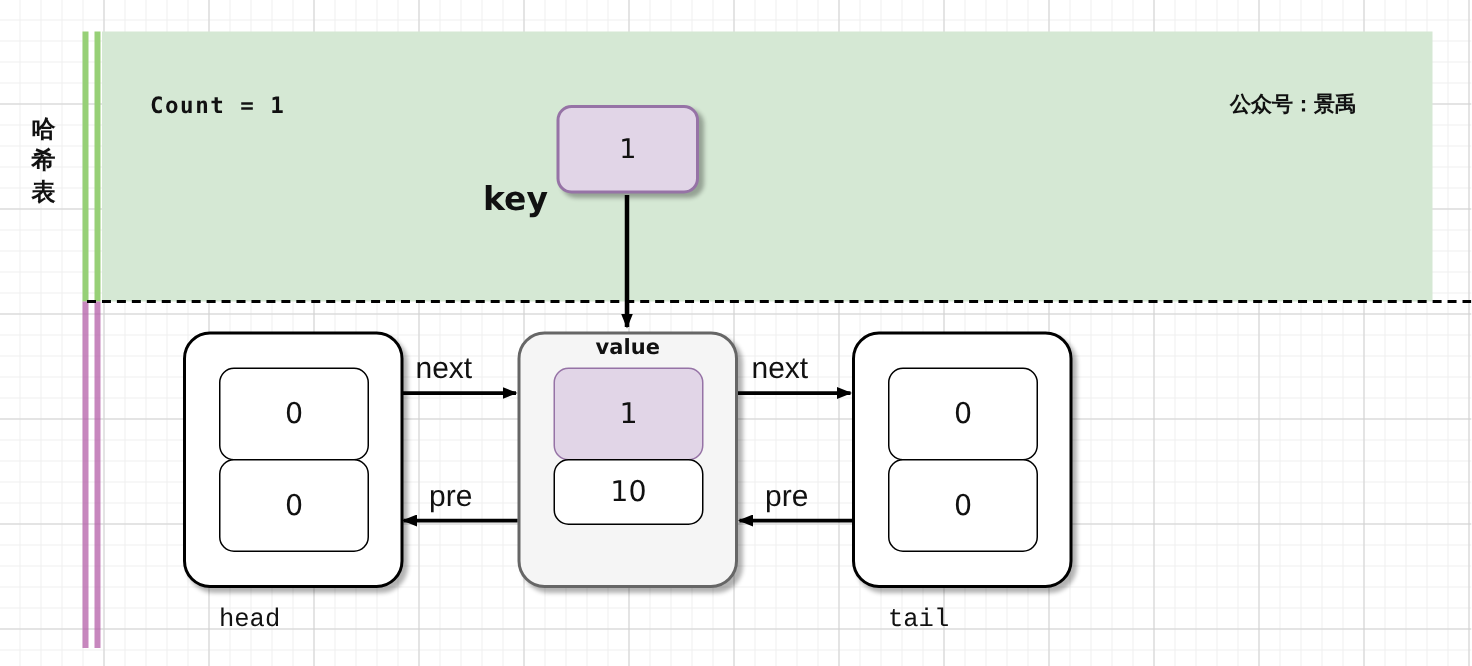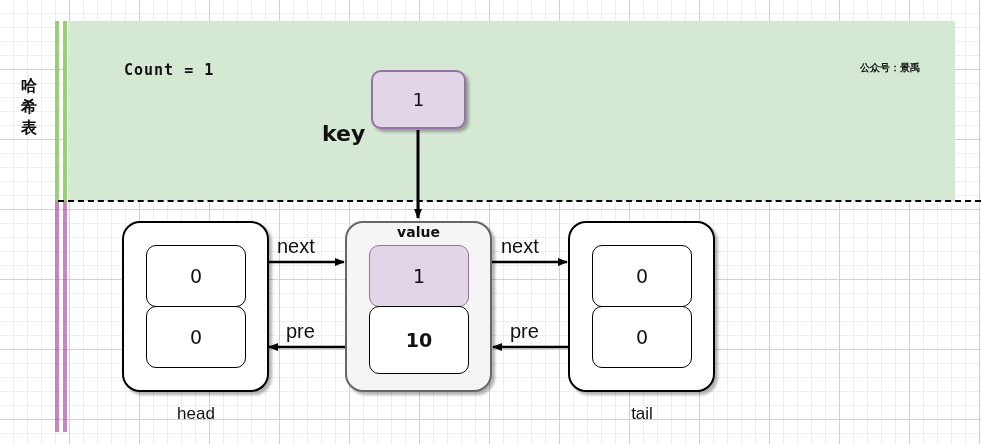--- a/index.html
+++ b/index.html
@@ -67,37 +67,34 @@
   .txt {
     position: absolute;
     color: #111111;
     white-space: nowrap;
   }
   .count-txt {
     font-family: "DejaVu Sans Mono", monospace;
     font-size: 15px;
     font-weight: bold;
     letter-spacing: 1px;
-    margin-left: 24px;
   }
   .brand-txt {
     font-family: "DejaVu Sans", sans-serif;
-    font-size: 10px;
-    font-weight: bold;
-    margin-left: 40px;
+    font-size: 14px;
+    font-weight: bold;
   }
   .edge-label {
     font-family: Liberation Sans, sans-serif;
     font-size: 20px;
     font-weight: normal;
   }
   .node-caption {
-    font-family: Liberation Sans, sans-serif;
+    font-family: Liberation Mono, monospace;
     font-size: 17px;
-    text-align: center;
   }
   .key-label {
     font-family: "DejaVu Sans", sans-serif;
     font-size: 22px;
     font-weight: bold;
     margin-top: 32px;
   }
   .value-label {
     font-family: "DejaVu Sans", sans-serif;
     font-size: 14px;
@@ -189,21 +186,21 @@
   <div class="cell" style="left:146px; top:306px; width:100px; height:62px;">
     <span>0</span>
   </div>
   <div class="txt node-caption" style="left:146px; top:404px; width:100px;">head</div>
 
   <div class="box outer-node gray" style="left:345px; top:221px; width:147px; height:171px;"></div>
   <div class="txt value-label" style="left:345px; top:224px; width:147px;">value</div>
   <div class="cell lavender" style="left:369px; top:245px; width:100px; height:62px;">
     <span>1</span>
   </div>
-  <div class="cell" style="left:369px; top:306px; width:100px; height:68px;font-weight:bold;">
+  <div class="cell" style="left:369px; top:306px; width:100px; height:44px;">
     <span>10</span>
   </div>
 
   <div class="box outer-node" style="left:568px; top:221px; width:147px; height:171px;"></div>
   <div class="cell" style="left:592px; top:245px; width:100px; height:62px;">
     <span>0</span>
   </div>
   <div class="cell" style="left:592px; top:306px; width:100px; height:62px;">
     <span>0</span>
   </div>

